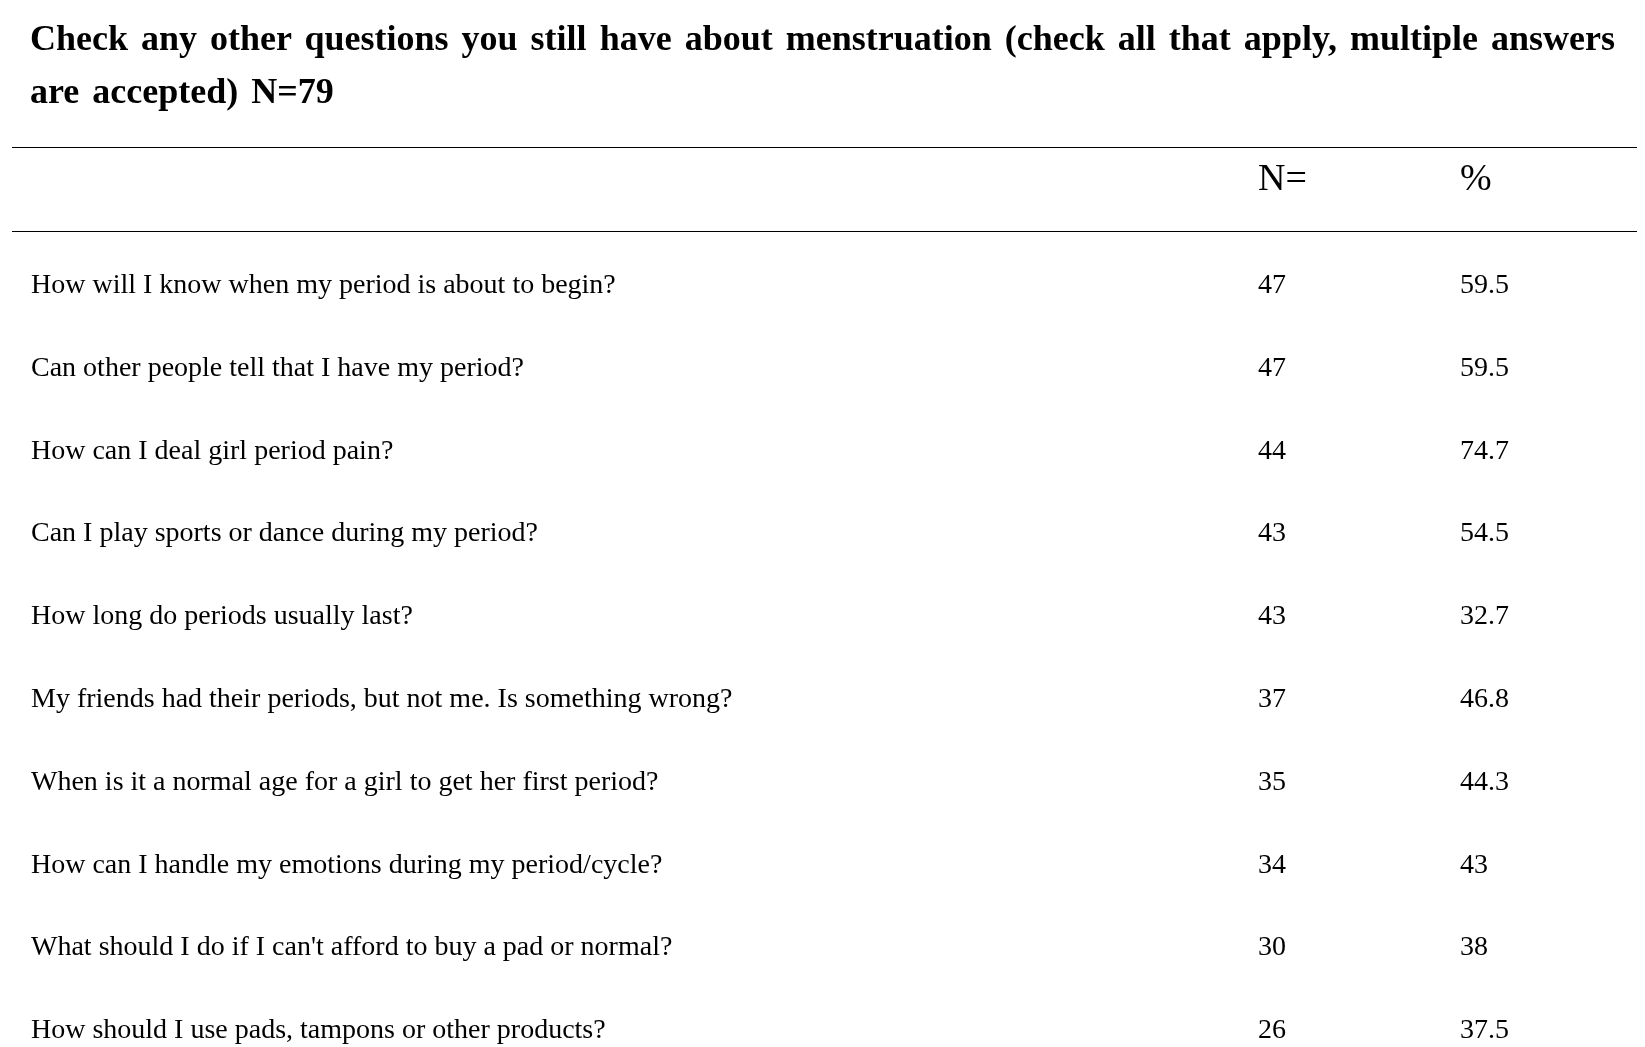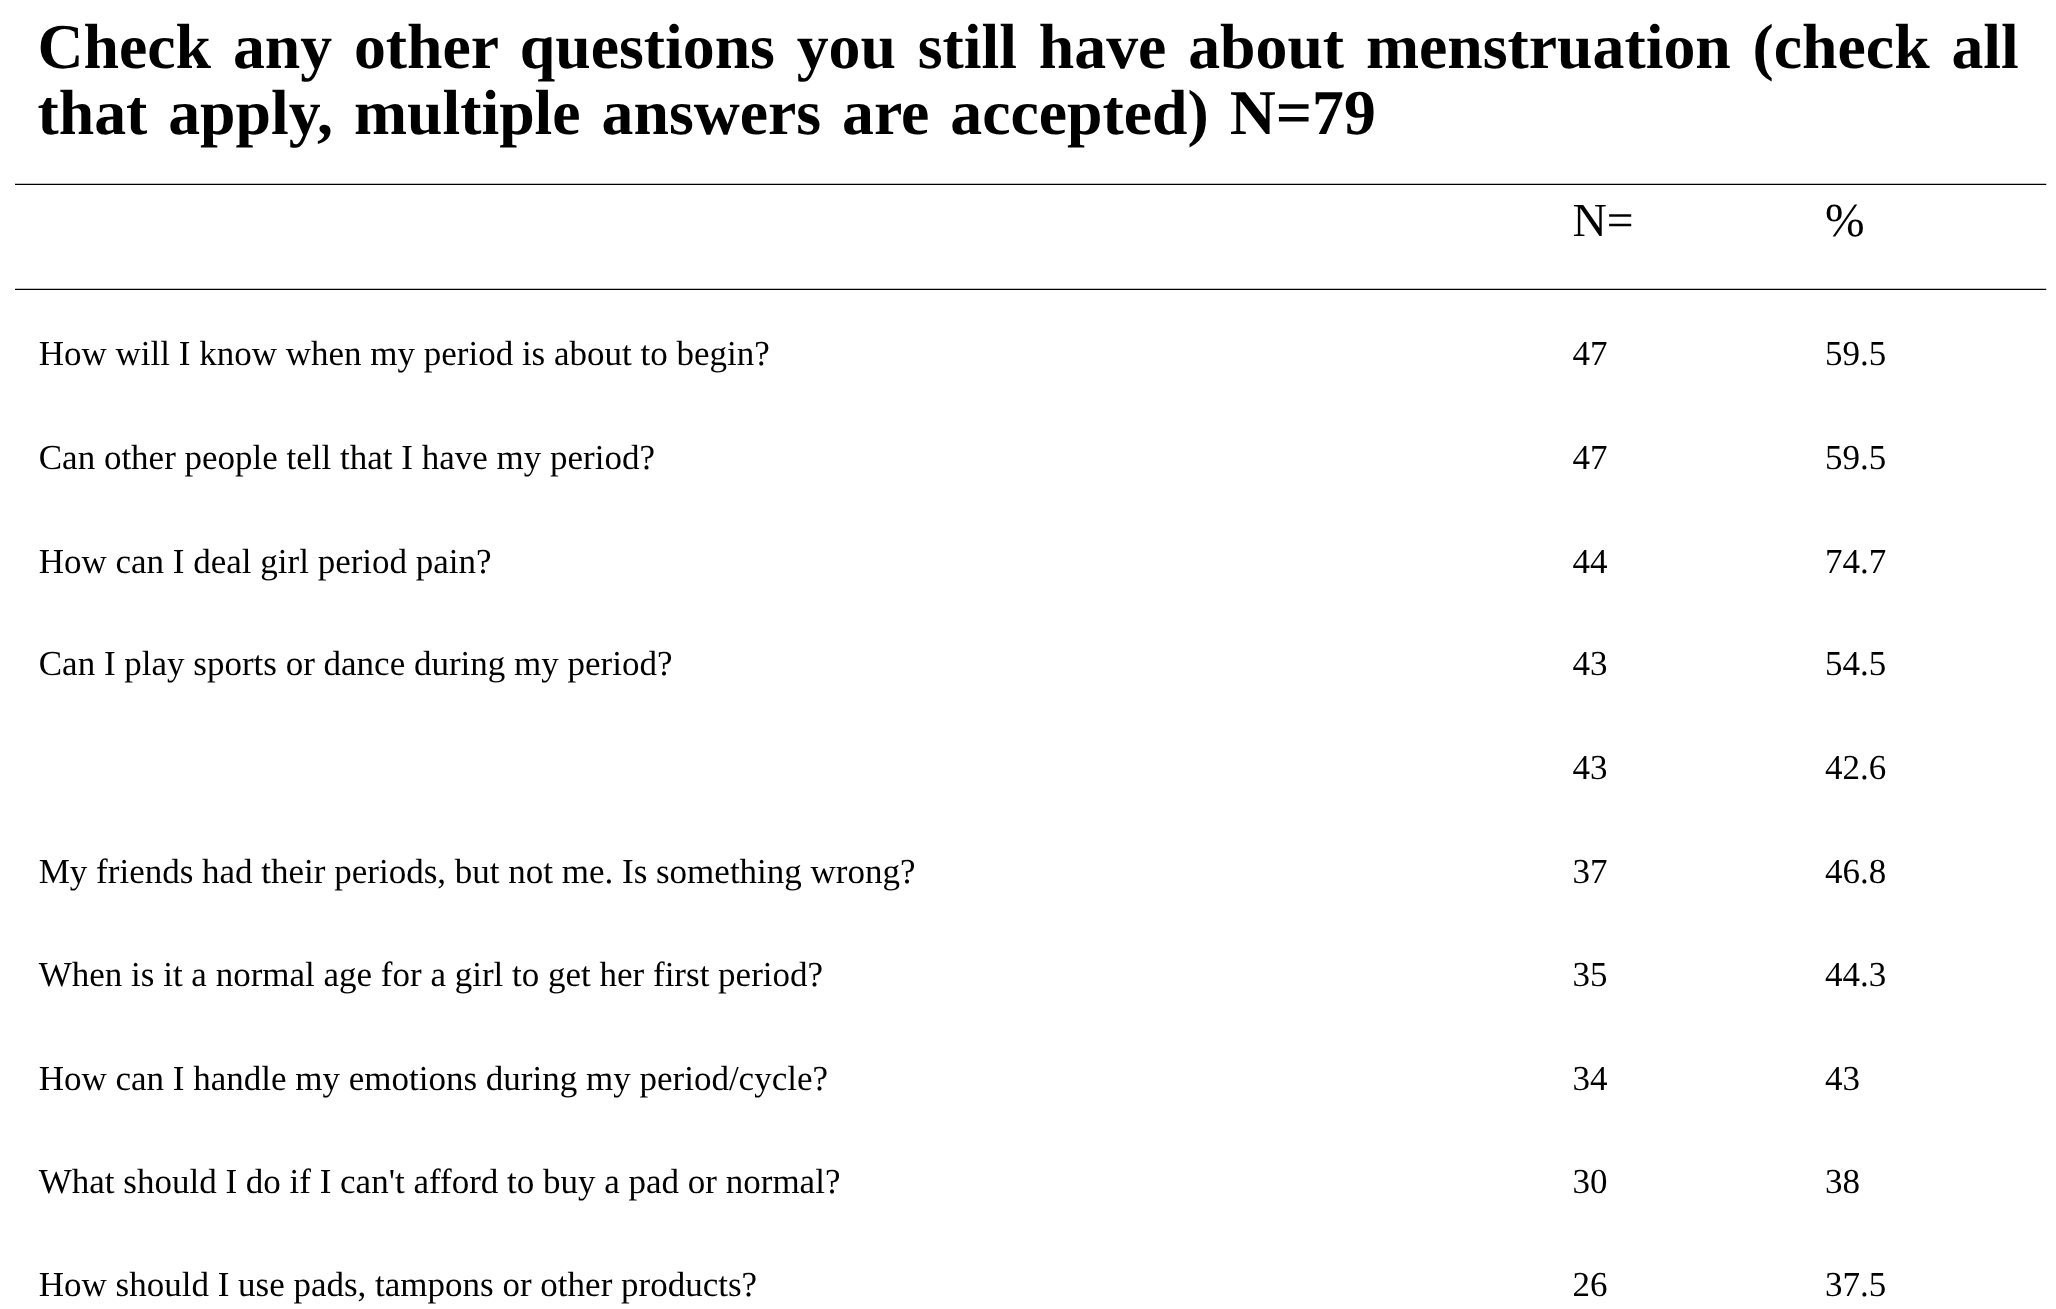--- a/index.html
+++ b/index.html
@@ -15,21 +15,21 @@
       font-family: "Liberation Serif", serif;
       color: #000000;
     }
     .title {
       position: absolute;
       left: 30px;
       top: 12px;
       width: 1585px;
       font-family: "Liberation Serif", serif;
       font-weight: bold;
-      font-size: 51px;
+      font-size: 36px;
       line-height: 53px;
       text-align: justify;
       text-align-last: left;
       word-spacing: 4px;
       transform: scaleX(1.0);
     }
     .rule {
       position: absolute;
       left: 12px;
       width: 1625px;
@@ -95,22 +95,23 @@
     <span class="cell q">How can I deal girl period pain?</span>
     <span class="cell n">44</span>
     <span class="cell pct">74.7</span>
   </div>
   <div class="row">
     <span class="cell q">Can I play sports or dance during my period?</span>
     <span class="cell n">43</span>
     <span class="cell pct">54.5</span>
   </div>
   <div class="row">
+    <span class="cell q">How long do periods usually last?</span>
     <span class="cell n">43</span>
-    <span class="cell pct">42.6</span>
+    <span class="cell pct">32.7</span>
   </div>
   <div class="row">
     <span class="cell q">My friends had their periods, but not me. Is something wrong?</span>
     <span class="cell n">37</span>
     <span class="cell pct">46.8</span>
   </div>
   <div class="row">
     <span class="cell q">When is it a normal age for a girl to get her first period?</span>
     <span class="cell n">35</span>
     <span class="cell pct">44.3</span>

